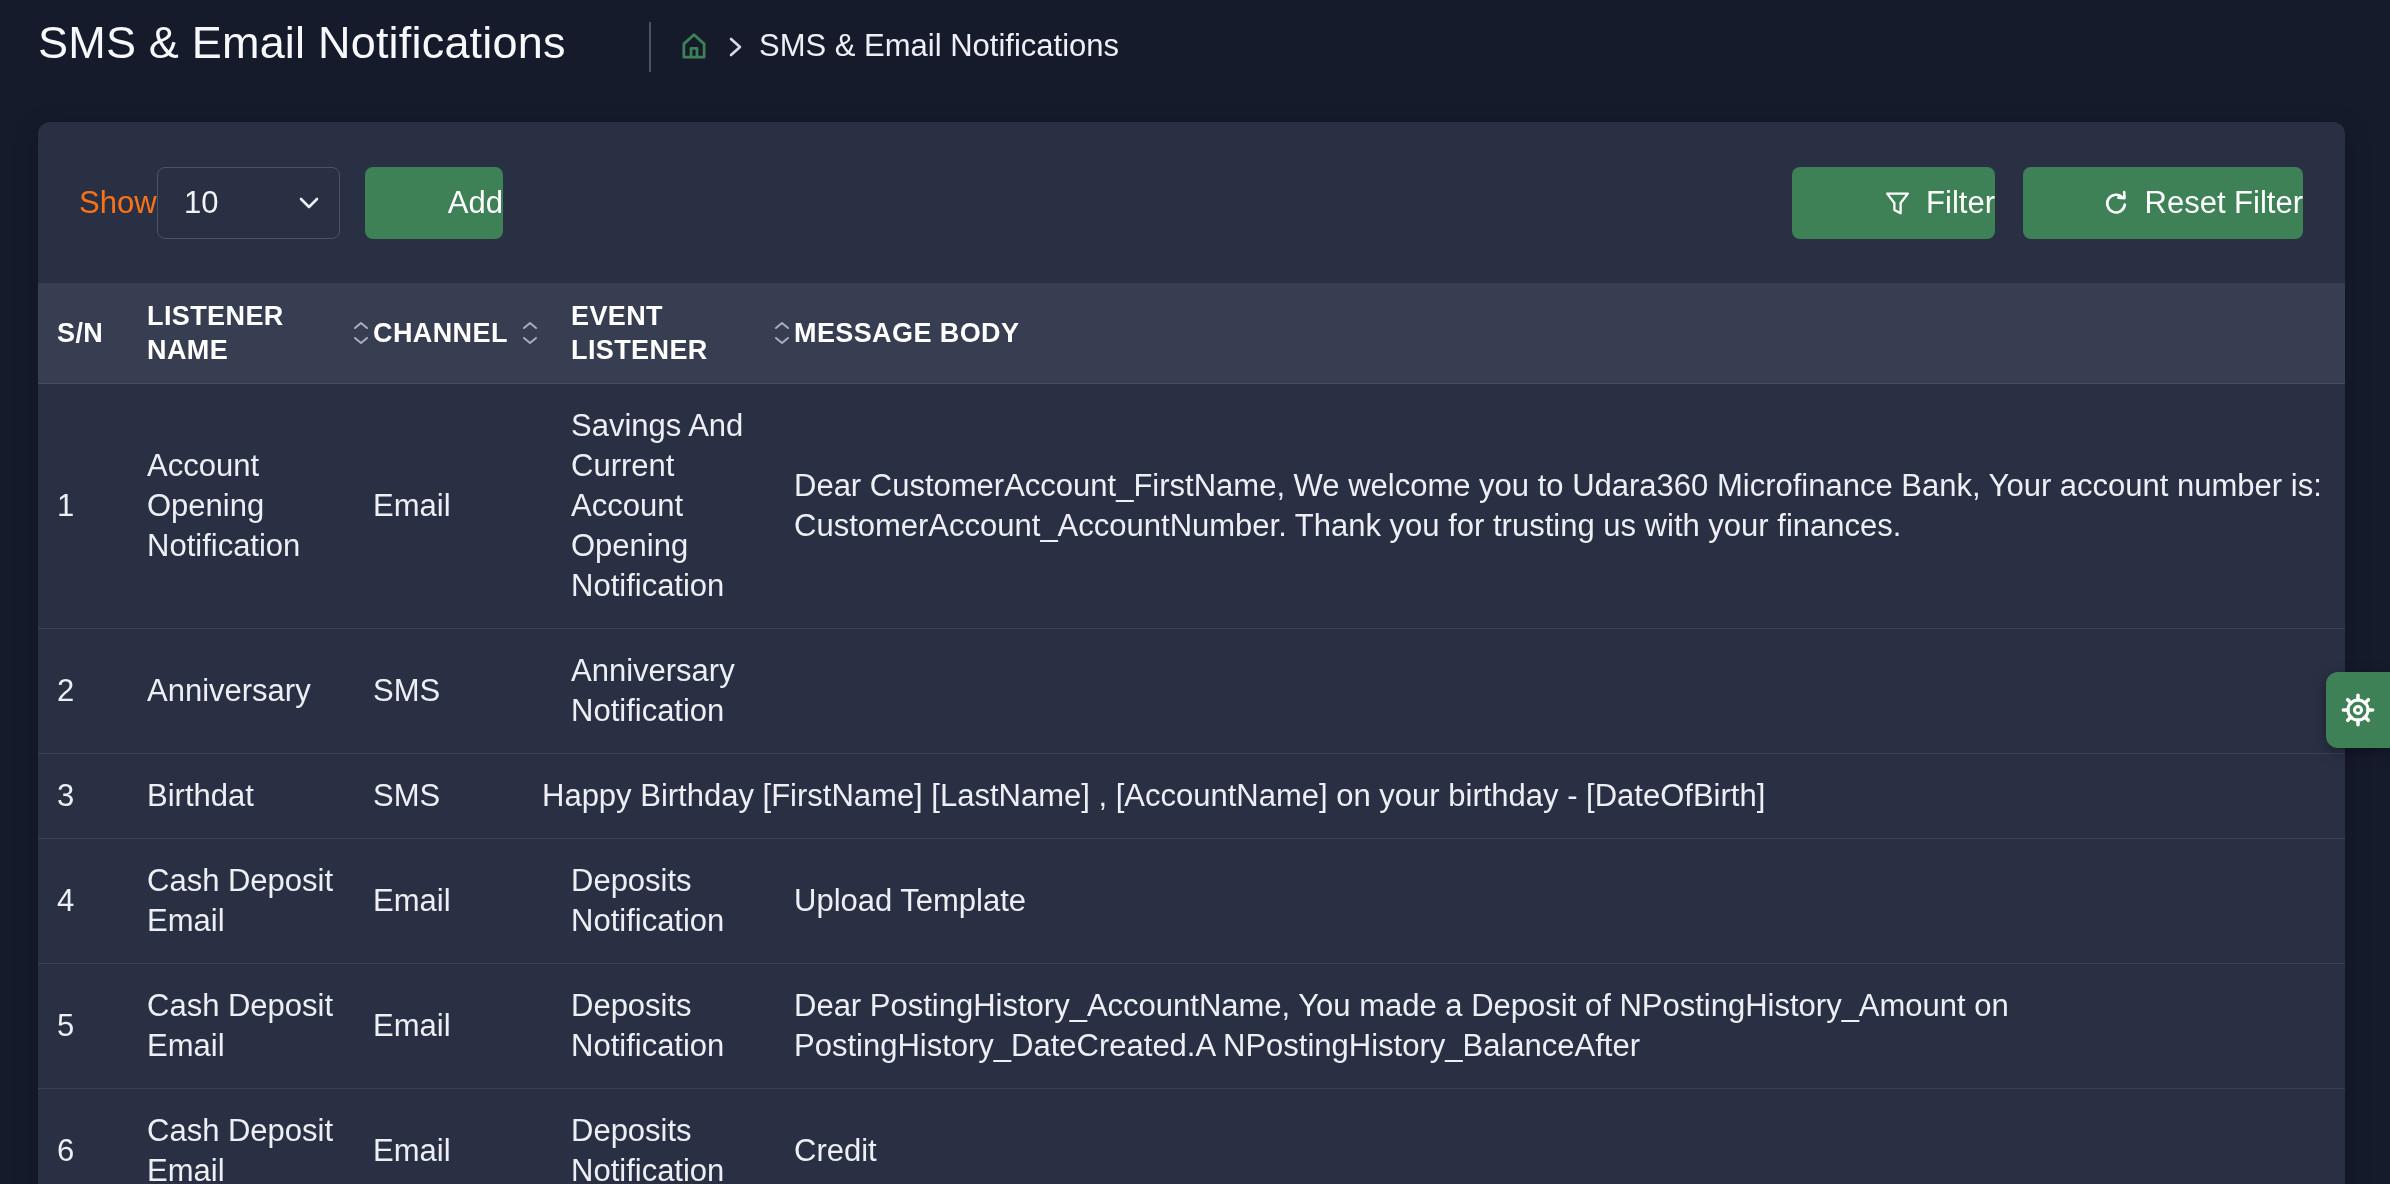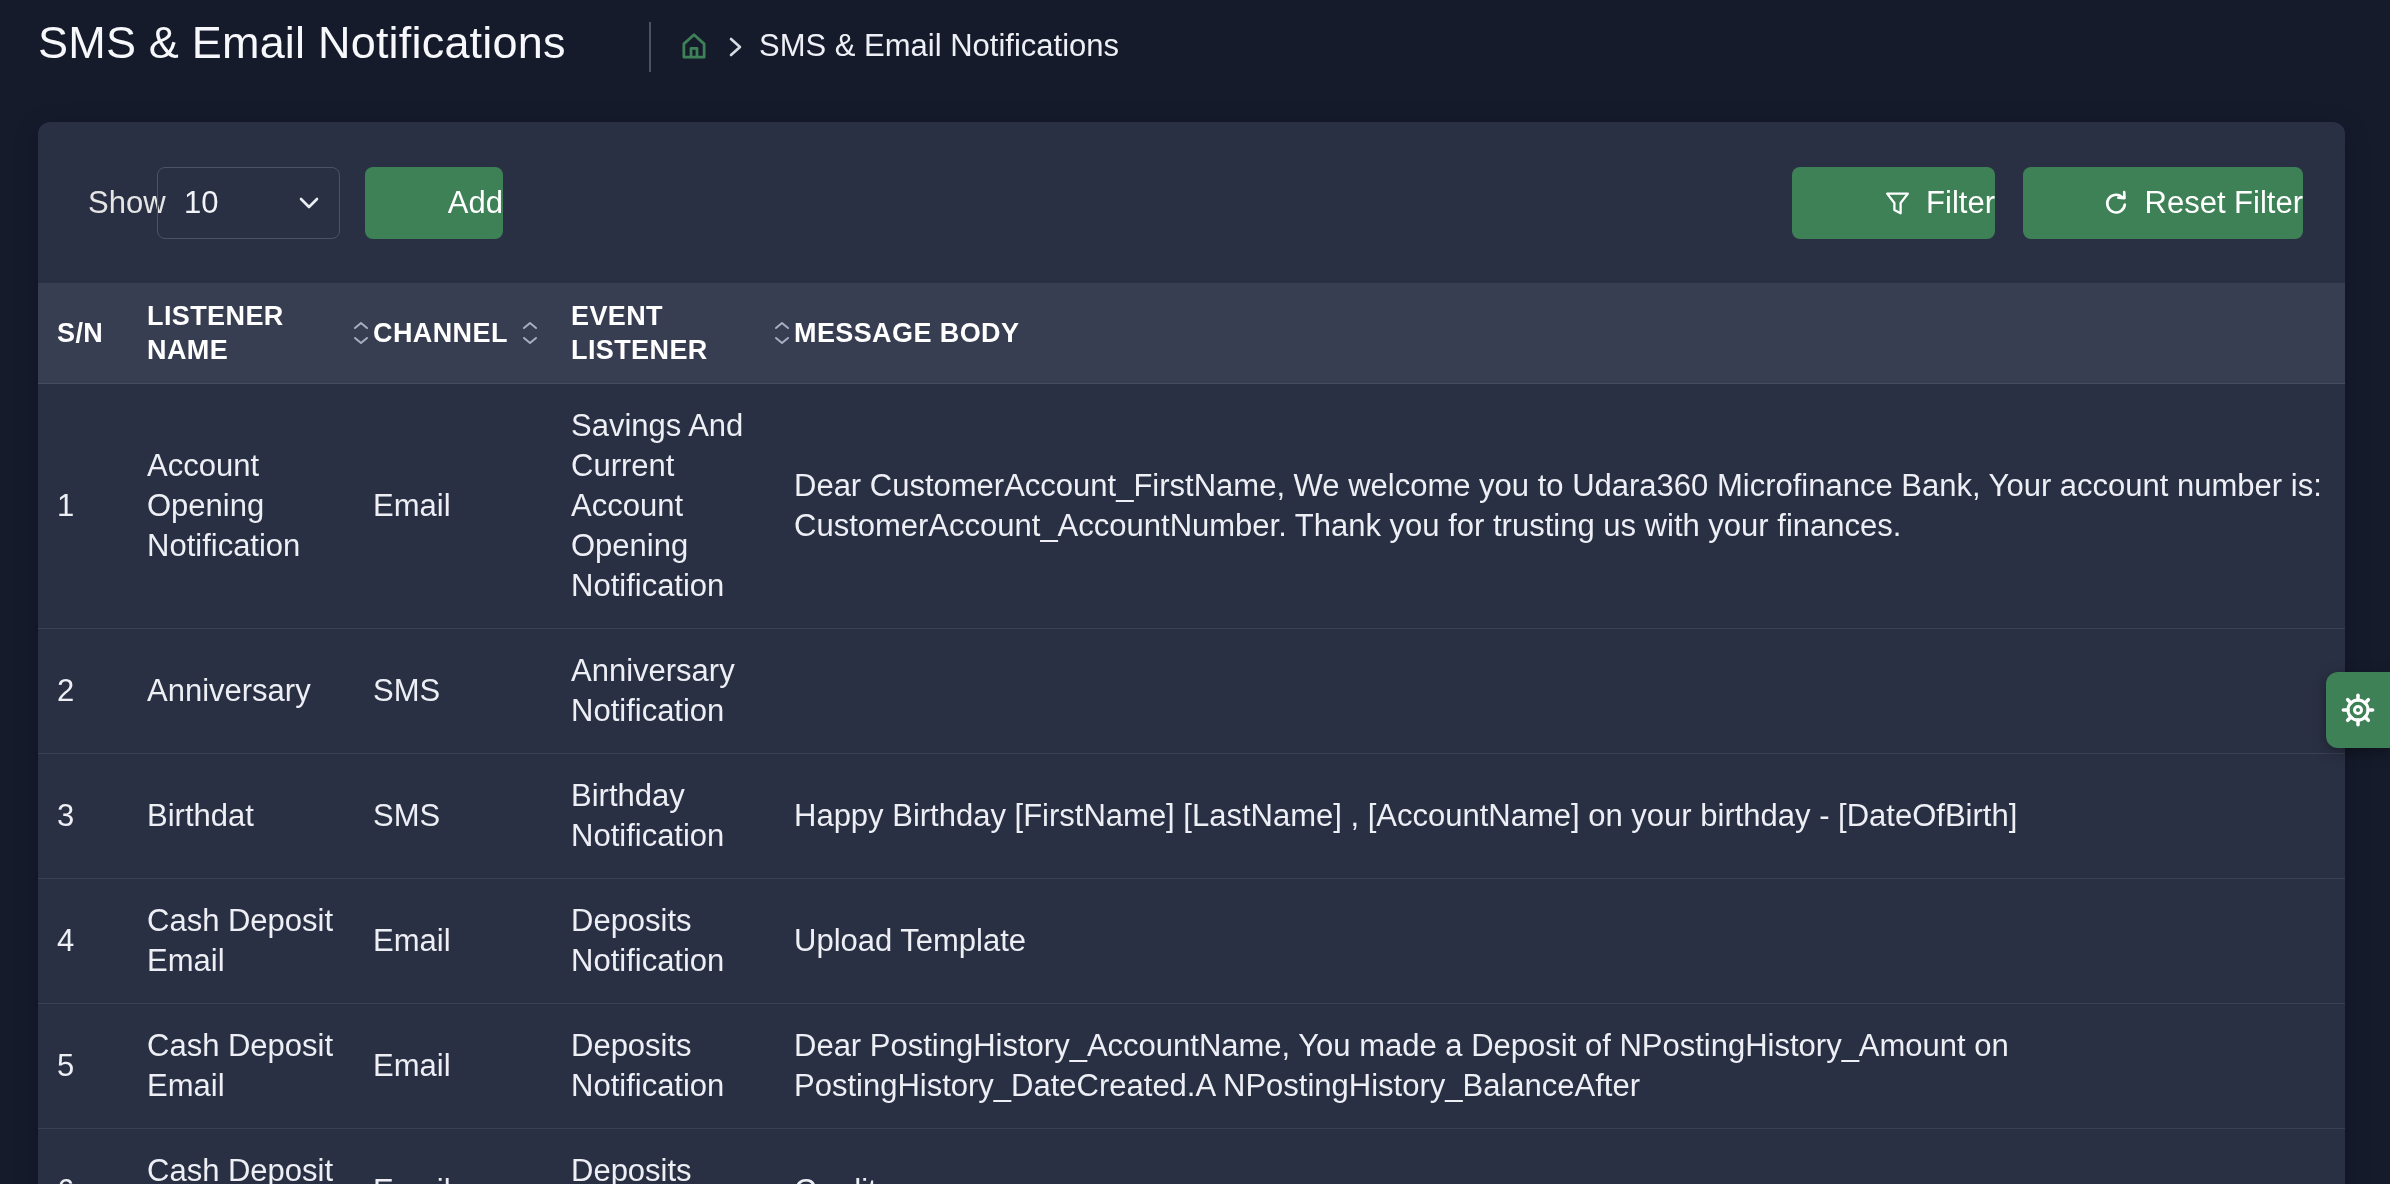--- a/index.html
+++ b/index.html
@@ -34,21 +34,21 @@
     width:2307px; min-height:1062px;
     background:#2a3044;
     border-radius:12px 12px 0 0;
     box-shadow:0 6px 24px rgba(0,0,0,.25);
   }
 
   
   .toolbar { position:relative; height:161px; }
   .show-label {
     position:absolute; left:41px; top:50%; transform:translateY(-50%);
-    font-size:31px; color:#e5e5e5;margin-left:9px;
+    font-size:31px; color:#f97316;
   }
   .page-size {
     position:absolute; left:119px; top:45px; width:183px; height:72px;
     border:1.5px solid #4c5366; border-radius:8px;
     display:flex; align-items:center; padding:0 20px 0 26px;
     font-size:31px; color:#f2f3f7; cursor:pointer; background:transparent;
   }
   .page-size .chev { margin-left:auto; }
   .btn {
     position:absolute; top:45px; height:72px;
@@ -218,21 +218,20 @@
     <div class="cell col-sn">2</div>
     <div class="cell col-template">Anniversary</div>
     <div class="cell col-channel">SMS</div>
     <div class="cell col-event">Anniversary Notification</div>
   </div>
 
   <div class="trow">
     <div class="cell col-sn">3</div>
     <div class="cell col-template">Birthdat</div>
     <div class="cell col-channel">SMS</div>
-    <div class="cell col-event">Birthday Notification</div>
     <div class="cell col-message">Happy Birthday [FirstName] [LastName] , [AccountName] on your birthday - [DateOfBirth]</div>
   </div>
 
   <div class="trow">
     <div class="cell col-sn">4</div>
     <div class="cell col-template">Cash Deposit Email</div>
     <div class="cell col-channel">Email</div>
     <div class="cell col-event">Deposits Notification</div>
     <div class="cell col-message">Upload Template</div>
   </div>

